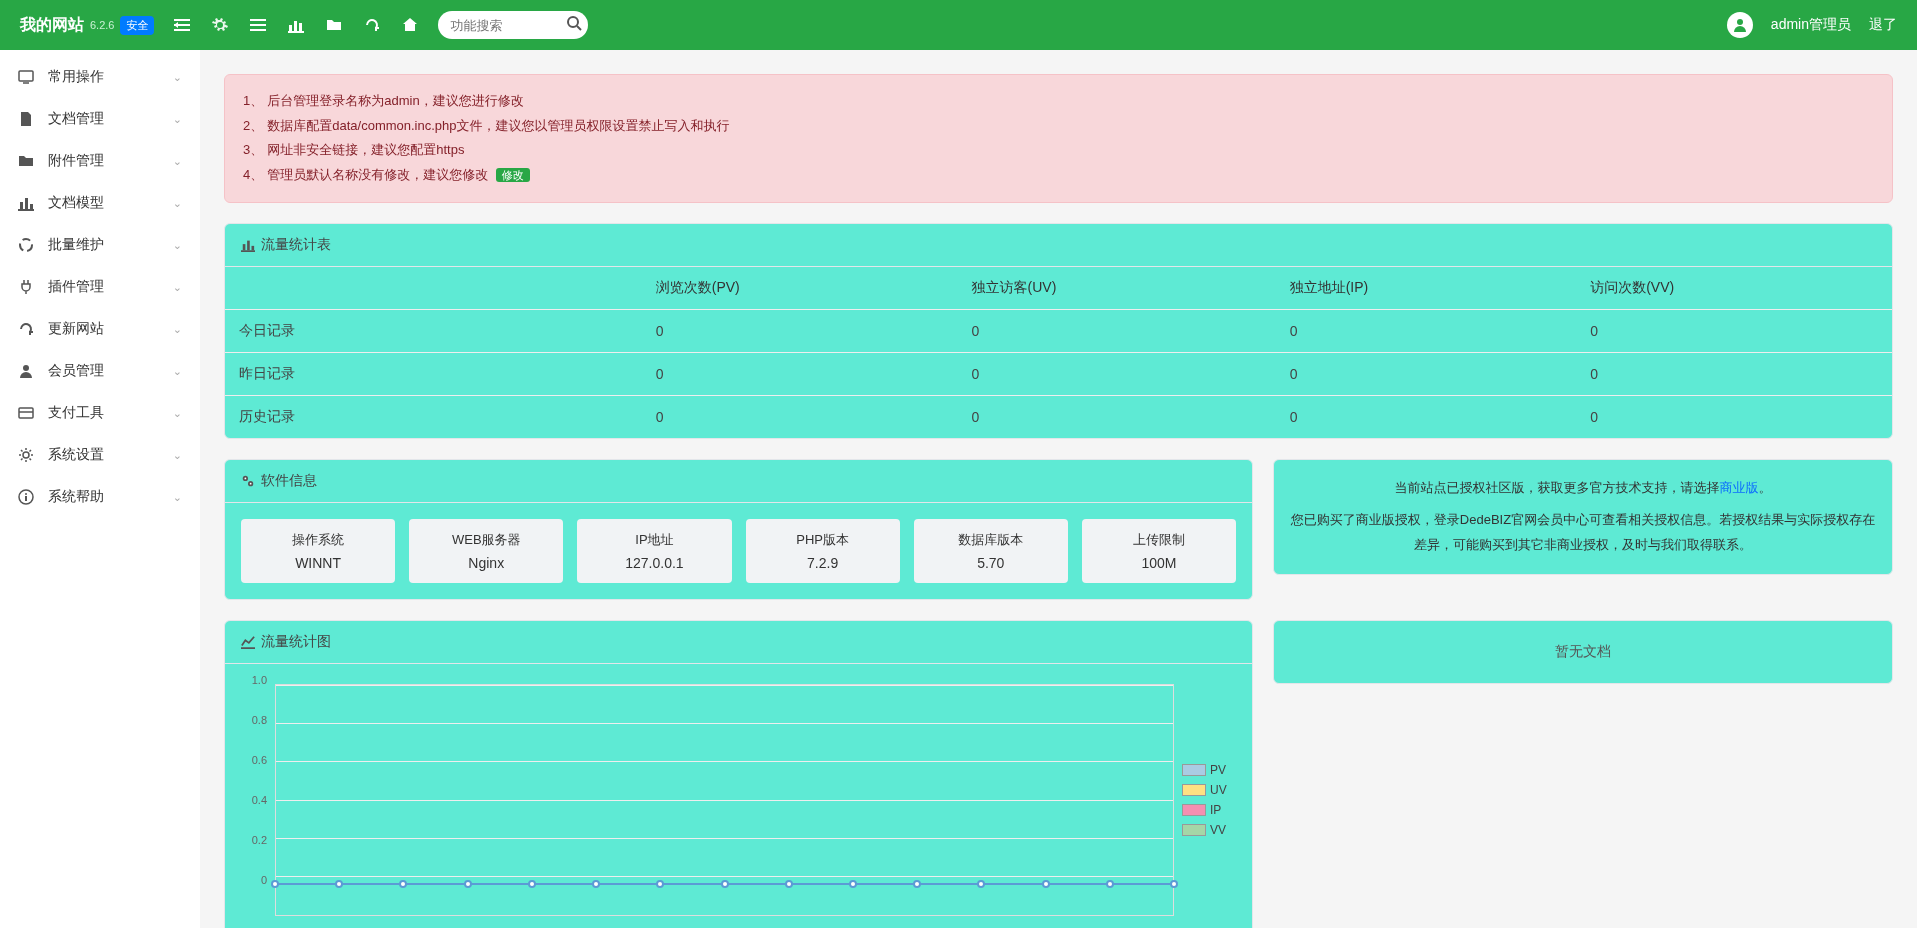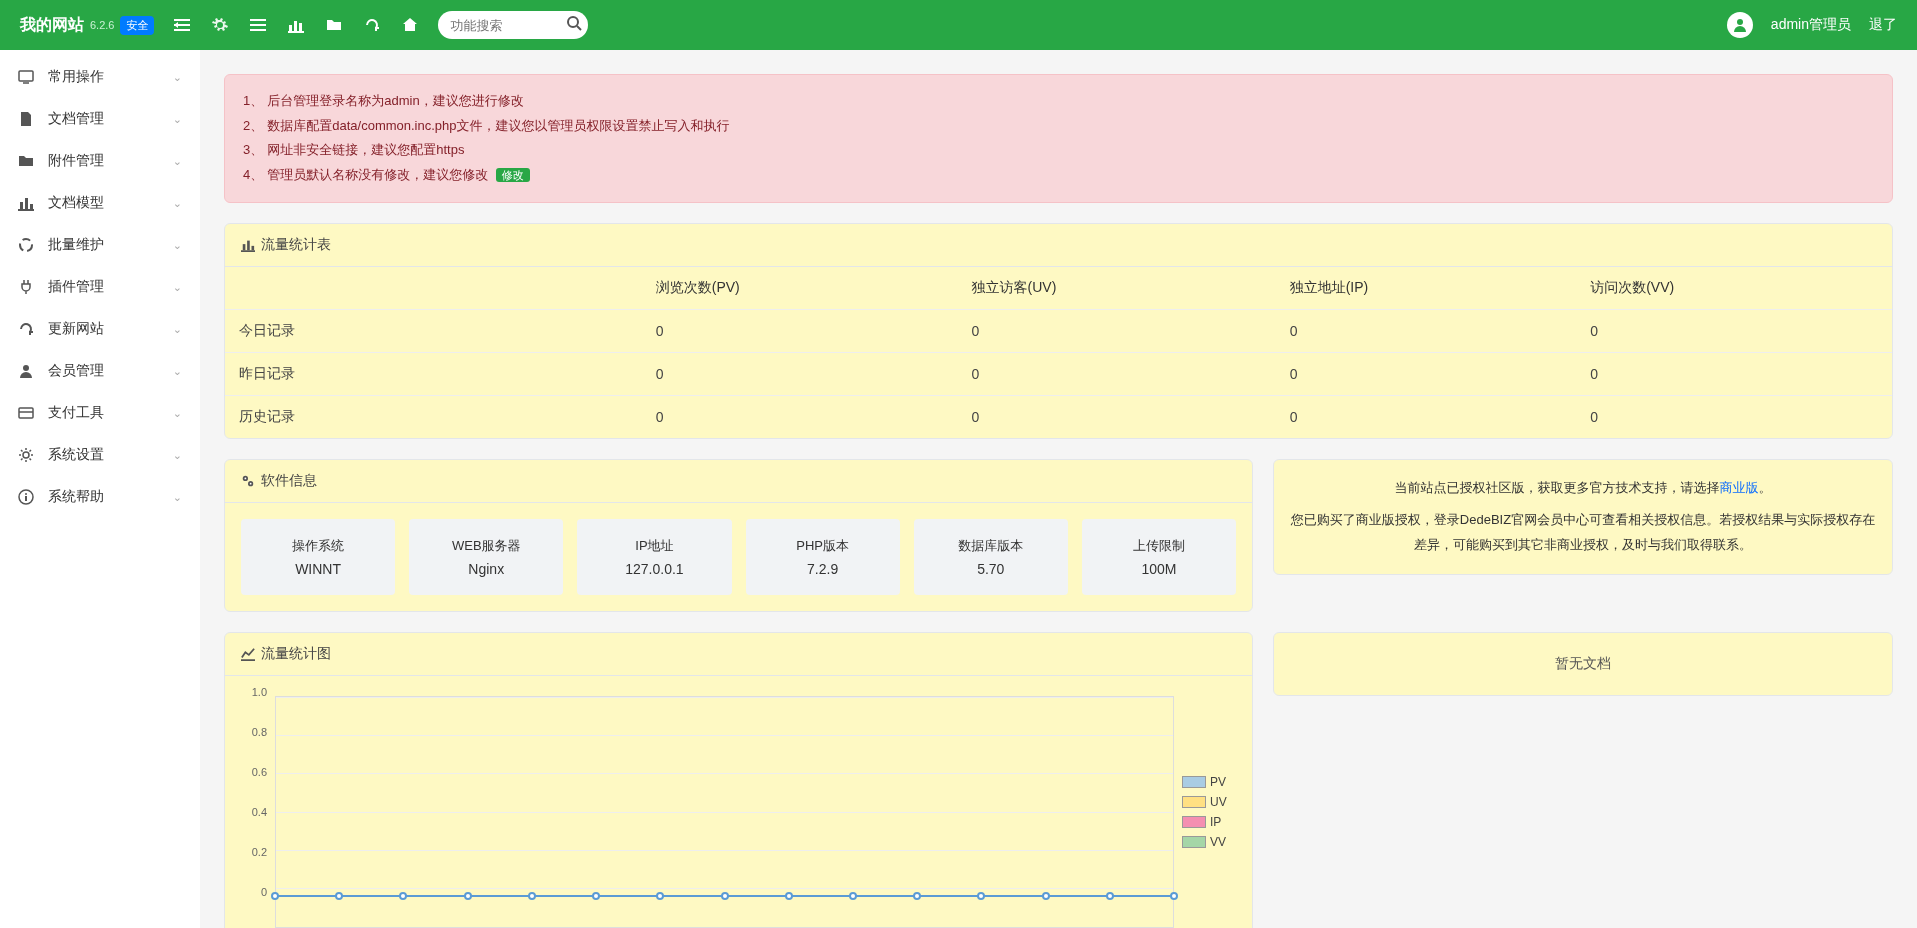--- a/index.html
+++ b/index.html
@@ -30,39 +30,39 @@
 .main { flex: 1; padding: 24px; overflow-y: auto; }
 
 
 .alert { background: #f8d7da; border: 1px solid #f5c2c7; color: #842029; border-radius: 6px; padding: 14px 18px; margin-bottom: 20px; }
 .alert ol { list-style: none; }
 .alert li { font-size: 13px; line-height: 1.9; }
 .alert li .num { margin-right: 4px; }
 .fix-btn { background: #28a745; color: #fff; font-size: 11px; padding: 1px 6px; border-radius: 3px; margin-left: 4px; cursor: pointer; }
 
 
-.card { background: #fef9c3; border: 1px solid #e3e6ea; border-radius: 6px; margin-bottom: 20px; }
+.card { background: #5eead4; border: 1px solid #e3e6ea; border-radius: 6px; margin-bottom: 20px; }
 .card-header { padding: 12px 16px; border-bottom: 1px solid #e3e6ea; font-weight: 500; display: flex; align-items: center; gap: 6px; color: #444; }
 .card-header .right { margin-left: auto; color: #666; font-size: 13px; cursor: pointer; font-weight: normal; }
 .card-body { padding: 16px; }
 
 
 table.stats { width: 100%; border-collapse: collapse; }
 table.stats th, table.stats td { padding: 12px 14px; text-align: left; border-top: 1px solid #eee; font-weight: normal; color: #444; font-size: 14px; }
 table.stats thead th { border-top: none; color: #333; }
 table.stats th:first-child, table.stats td:first-child { width: 25%; }
 
 
 .row { display: flex; gap: 20px; }
 .col-left { flex: 1; min-width: 0; }
 .col-right { width: 620px; }
 
 
 .info-row { display: flex; gap: 14px; }
-.info-box { flex: 1; background: #f1f3f5; border-radius: 4px; padding: 18px 6px; text-align: center; }
+.info-box { flex: 1; background: #f1f3f5; border-radius: 4px; padding: 12px 6px; text-align: center; }
 .info-box .lab { font-size: 13px; color: #333; margin-bottom: 6px; }
 .info-box .val { font-size: 14px; color: #333; }
 
 
 .license-text { font-size: 13px; line-height: 1.9; color: #333; text-align: center; }
 .license-text a { color: #0d6efd; text-decoration: none; }
 
 
 .chart-area { display: flex; }
 .chart-plot { flex: 1; position: relative; height: 240px; }

